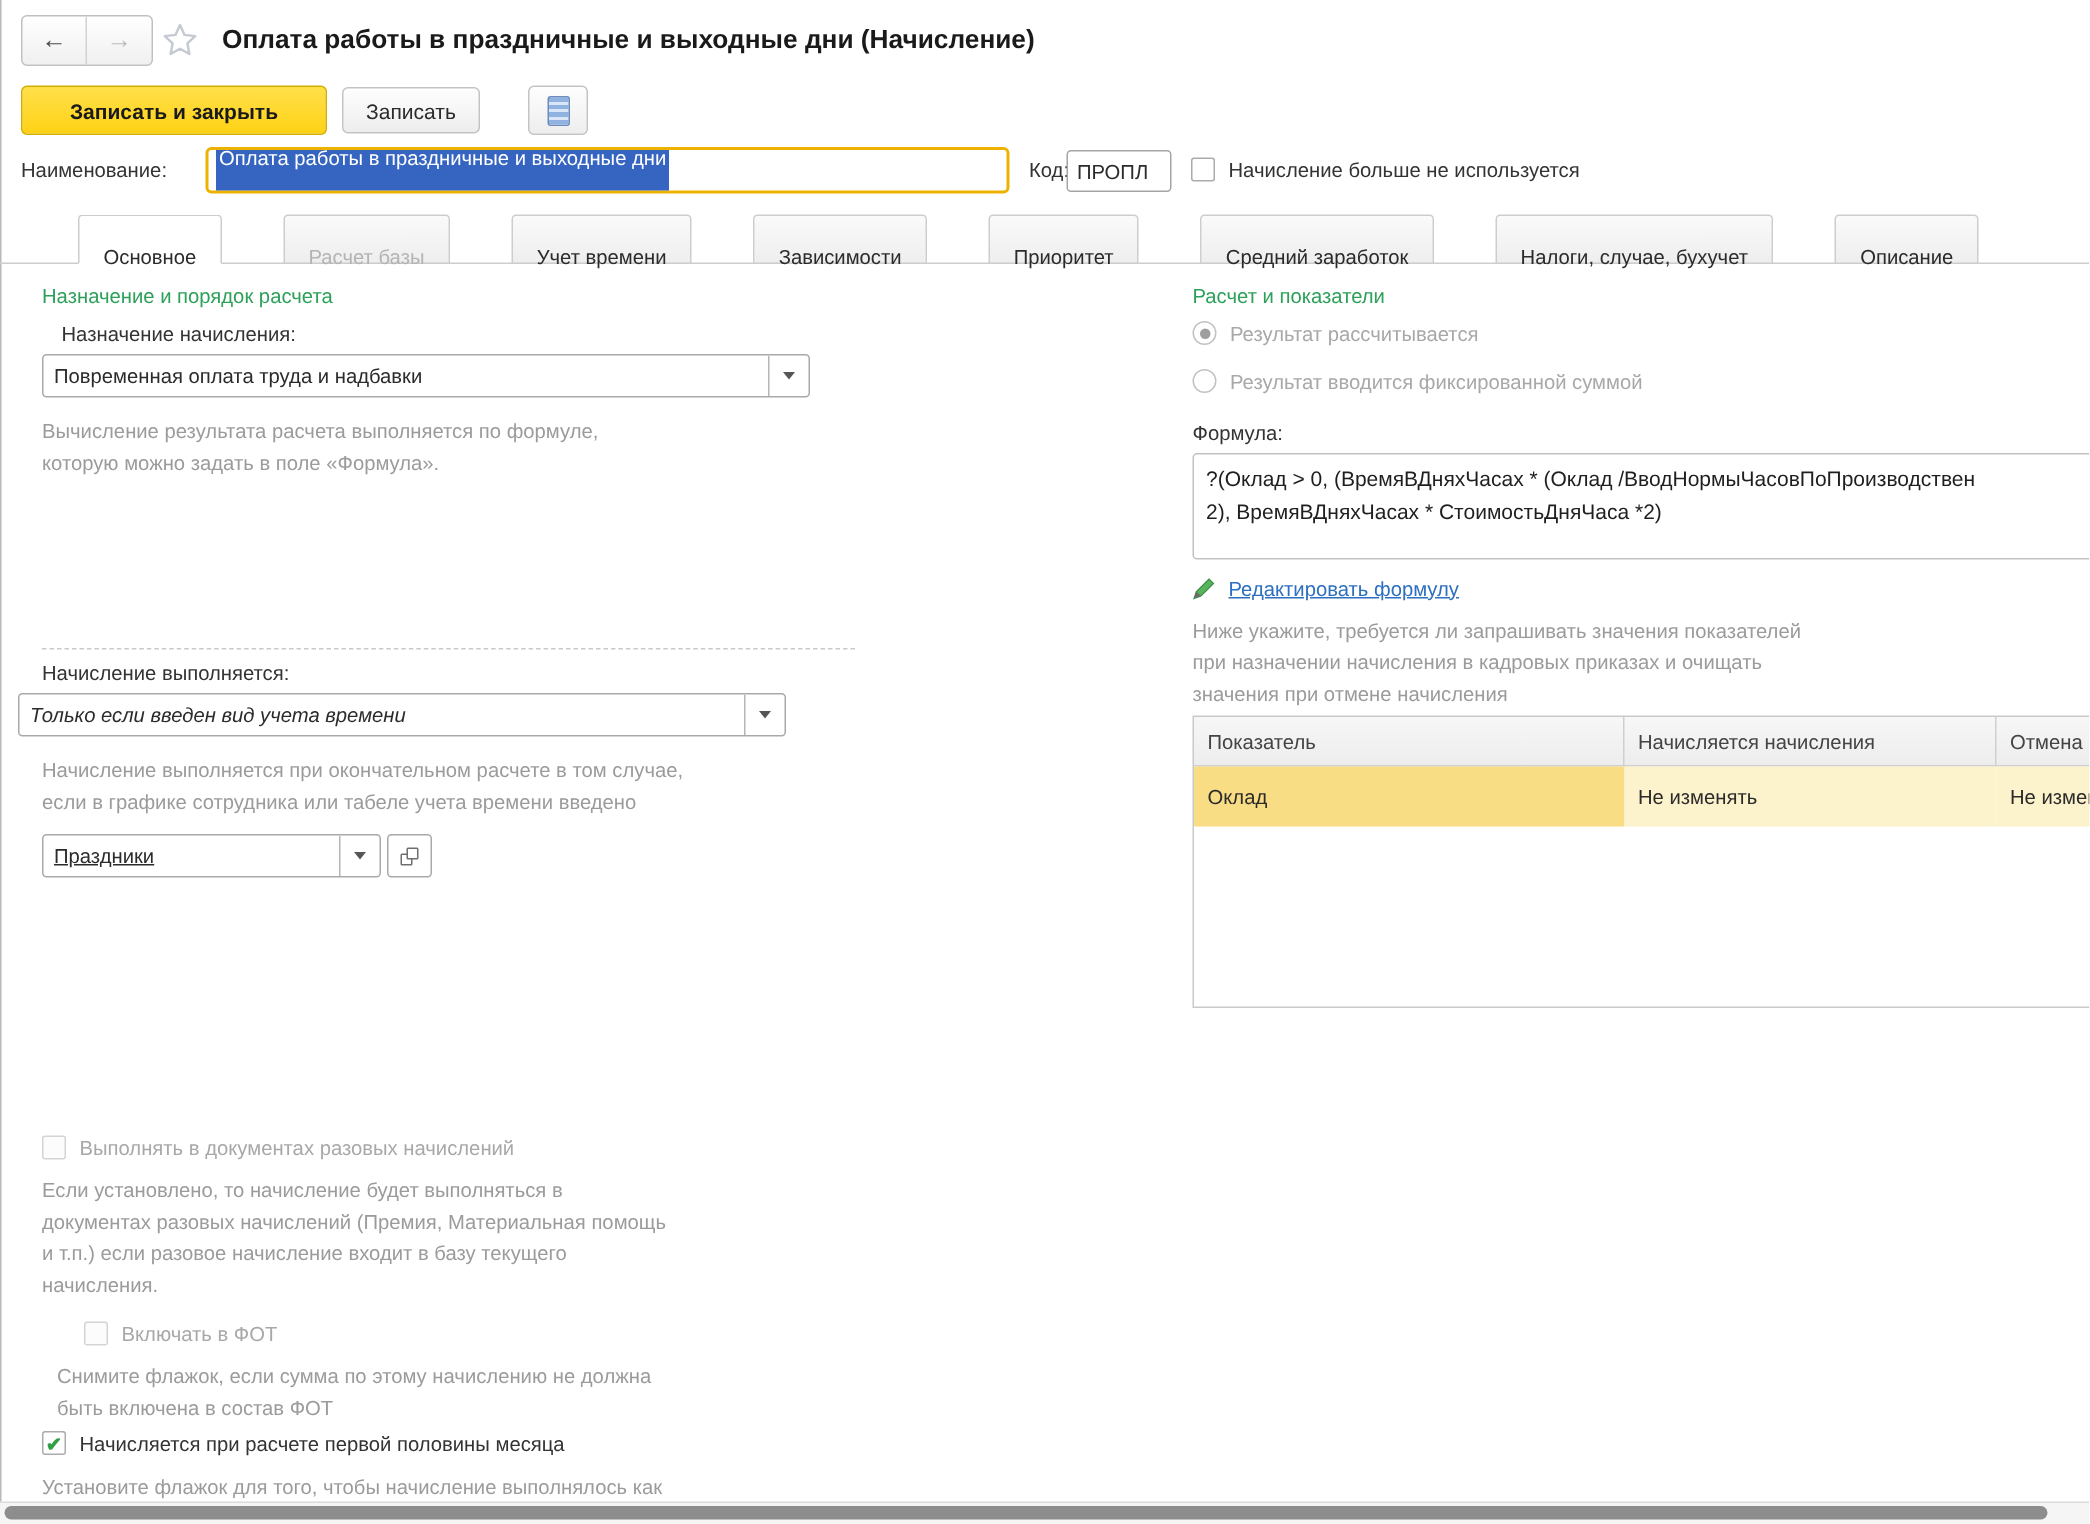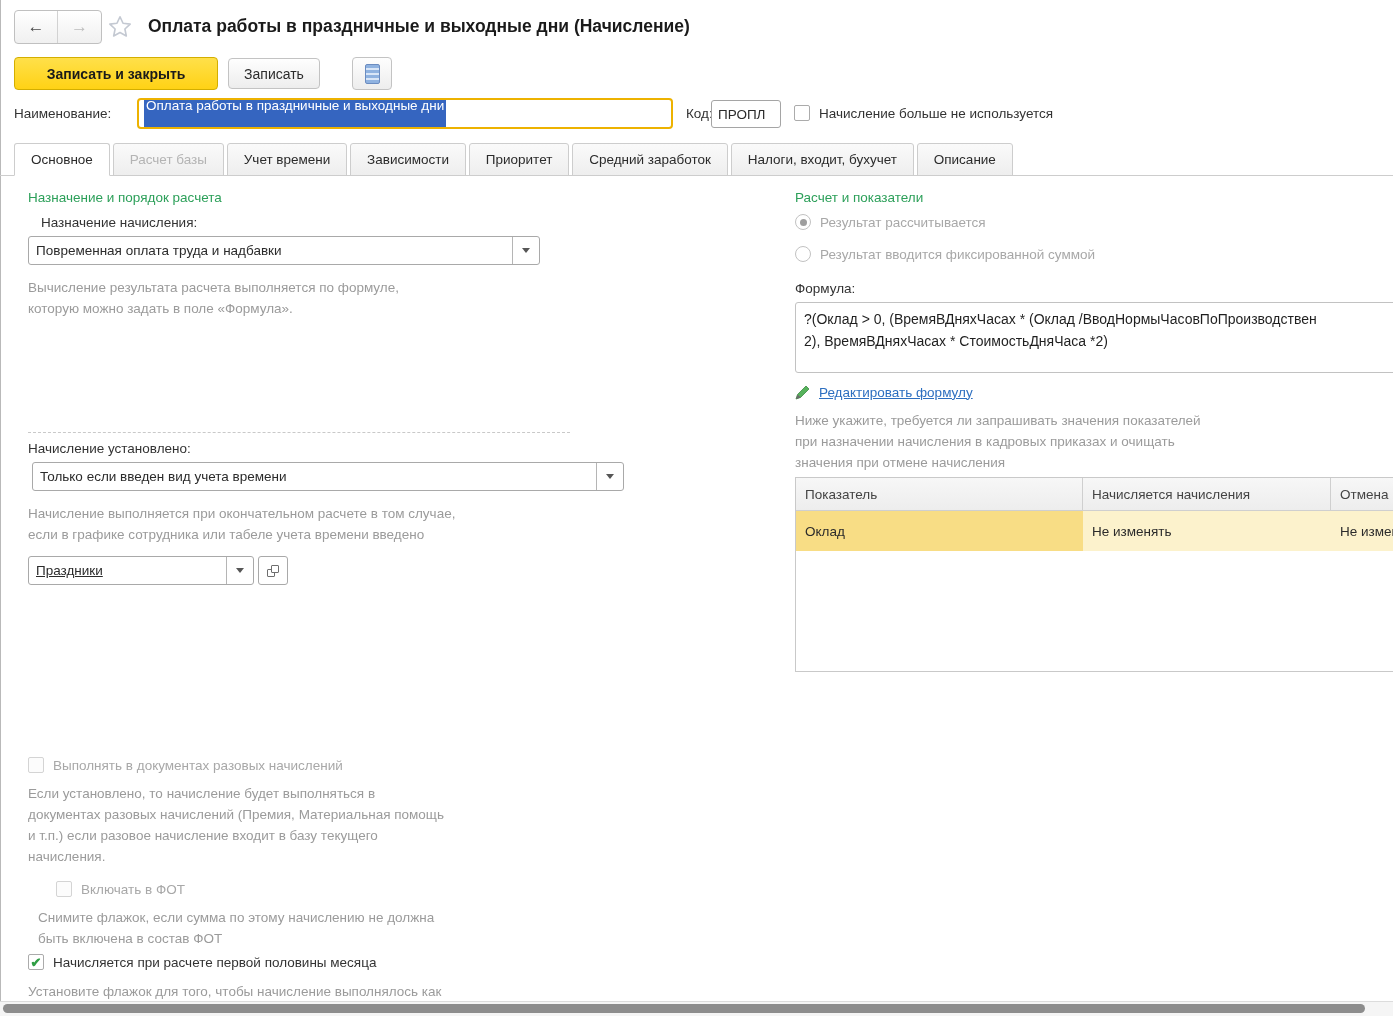--- a/index.html
+++ b/index.html
@@ -31,21 +31,21 @@
   .name-input .sel { background:#3565c0; color:#fff; padding:2px 2px 18px 2px; white-space:nowrap; }
   .code-label { left:686px; top:106px; }
   .code-input { left:711px; top:100px; width:70px; height:28px; border:1px solid #a5a5a5; border-radius:3px; display:flex; align-items:center; padding-left:6px; background:#fff; }
   .cb-box { width:16px; height:16px; border:1px solid #ababab; border-radius:2px; background:#fff; display:inline-flex; align-items:center; justify-content:center; flex:none; }
   .cb-box.disabled { border-color:#d4d4d4; background:#fcfcfc; }
   .cb-box.checked::after { content:"✔"; color:#2f9e44; font-size:13px; font-weight:bold; line-height:1; }
   .top-checkbox { left:794px; top:105px; display:flex; align-items:center; gap:9px; }
 
   
   .tabs { left:0; top:143px; width:1393px; height:33px; border-bottom:1px solid #cdcdcd; padding-left:14px; white-space:nowrap; }
-  .tab { display:inline-block; height:33px; line-height:31px; padding:0 16px; border:1px solid #cdcdcd; border-radius:3px 3px 0 0; background:linear-gradient(#fafafa,#eeeeee); margin-right:-1px; position:relative; cursor:pointer; color:#2b2b2b; }
+  .tab { display:inline-block; height:33px; line-height:31px; padding:12px 16px; border:1px solid #cdcdcd; border-radius:3px 3px 0 0; background:linear-gradient(#fafafa,#eeeeee); margin-right:-1px; position:relative; cursor:pointer; color:#2b2b2b;margin-left:38px; }
   .tab.active { background:#fff; border-bottom-color:#fff; z-index:2; }
   .tab.disabled { color:#b4b4b4; cursor:default; }
 
   
   .field { border:1px solid #a9a9a9; border-radius:3px; background:#fff; display:flex; align-items:stretch; overflow:hidden; }
   .field .txt { flex:1; display:flex; align-items:center; padding-left:7px; white-space:nowrap; }
   .dd-btn { width:27px; border-left:1px solid #b5b5b5; display:flex; align-items:center; justify-content:center; cursor:pointer; }
   .tri-down { width:0; height:0; border-left:4px solid transparent; border-right:4px solid transparent; border-top:5px solid #565656; }
   .sq-btn { border:1px solid #a9a9a9; border-radius:3px; background:#fff; display:flex; align-items:center; justify-content:center; cursor:pointer; }
   .open-glyph { position:relative; width:12px; height:12px; }
@@ -55,21 +55,21 @@
   .section-title { color:#2da05a; white-space:nowrap; }
   .hint { color:#9b9b9b; line-height:21px; white-space:pre-line; }
   .dashed-sep { left:28px; top:432px; width:542px; border-top:1px dashed #c9c9c9; }
 
   
   .lt-title { left:28px; top:190px; }
   .lt-purpose-label { left:41px; top:215px; }
   .lt-purpose-field { left:28px; top:236px; width:512px; height:29px; }
   .lt-purpose-hint { left:28px; top:277px; width:480px; }
   .lt-perf-label { left:28px; top:441px; }
-  .lt-perf-field { left:32px; top:462px; width:592px; height:29px; }
+  .lt-perf-field { left:12px; top:462px; width:512px; height:29px;font-style:italic; }
   .lt-perf-hint { left:28px; top:503px; width:500px; }
   .lt-time-field { left:28px; top:556px; width:226px; height:29px;text-decoration:underline; }
   .lt-time-open { left:258px; top:556px; width:30px; height:29px; }
   .cb-row { display:flex; align-items:center; gap:9px; white-space:nowrap; }
   .cb-row .dis-label { color:#a8a8a8; }
   .lt-cb1 { left:28px; top:757px; }
   .lt-hint1 { left:28px; top:783px; width:470px; }
   .lt-cb2 { left:28px; top:881px;padding-left:28px; }
   .lt-hint2 { left:28px; top:907px; width:510px;margin-left:10px; }
   .lt-cb3 { left:28px; top:954px; }
@@ -146,38 +146,38 @@
     <span class="lbl">Начисление больше не используется</span>
   </div>
 
   <div class="abs tabs">
     <span class="tab active">Основное</span>
     <span class="tab disabled">Расчет базы</span>
     <span class="tab">Учет времени</span>
     <span class="tab">Зависимости</span>
     <span class="tab">Приоритет</span>
     <span class="tab">Средний заработок</span>
-    <span class="tab">Налоги, входит, бухучет</span>
+    <span class="tab">Налоги, случае, бухучет</span>
     <span class="tab">Описание</span>
   </div>
 
   <div class="abs section-title lt-title">Назначение и порядок расчета</div>
   <div class="abs lbl lt-purpose-label">Назначение начисления:</div>
   <div class="abs field lt-purpose-field">
     <span class="txt">Повременная оплата труда и надбавки</span>
     <span class="dd-btn">
         <span class="tri-down"></span>
       </span>
   </div>
   <div class="abs hint lt-purpose-hint">Вычисление результата расчета выполняется по формуле,
 которую можно задать в поле «Формула».</div>
 
   <div class="abs dashed-sep"></div>
 
-  <div class="abs lbl lt-perf-label">Начисление установлено:</div>
+  <div class="abs lbl lt-perf-label">Начисление выполняется:</div>
   <div class="abs field lt-perf-field">
     <span class="txt">Только если введен вид учета времени</span>
     <span class="dd-btn">
         <span class="tri-down"></span>
       </span>
   </div>
   <div class="abs hint lt-perf-hint">Начисление выполняется при окончательном расчете в том случае,
 если в графике сотрудника или табеле учета времени введено</div>
 
   <div class="abs field lt-time-field">

